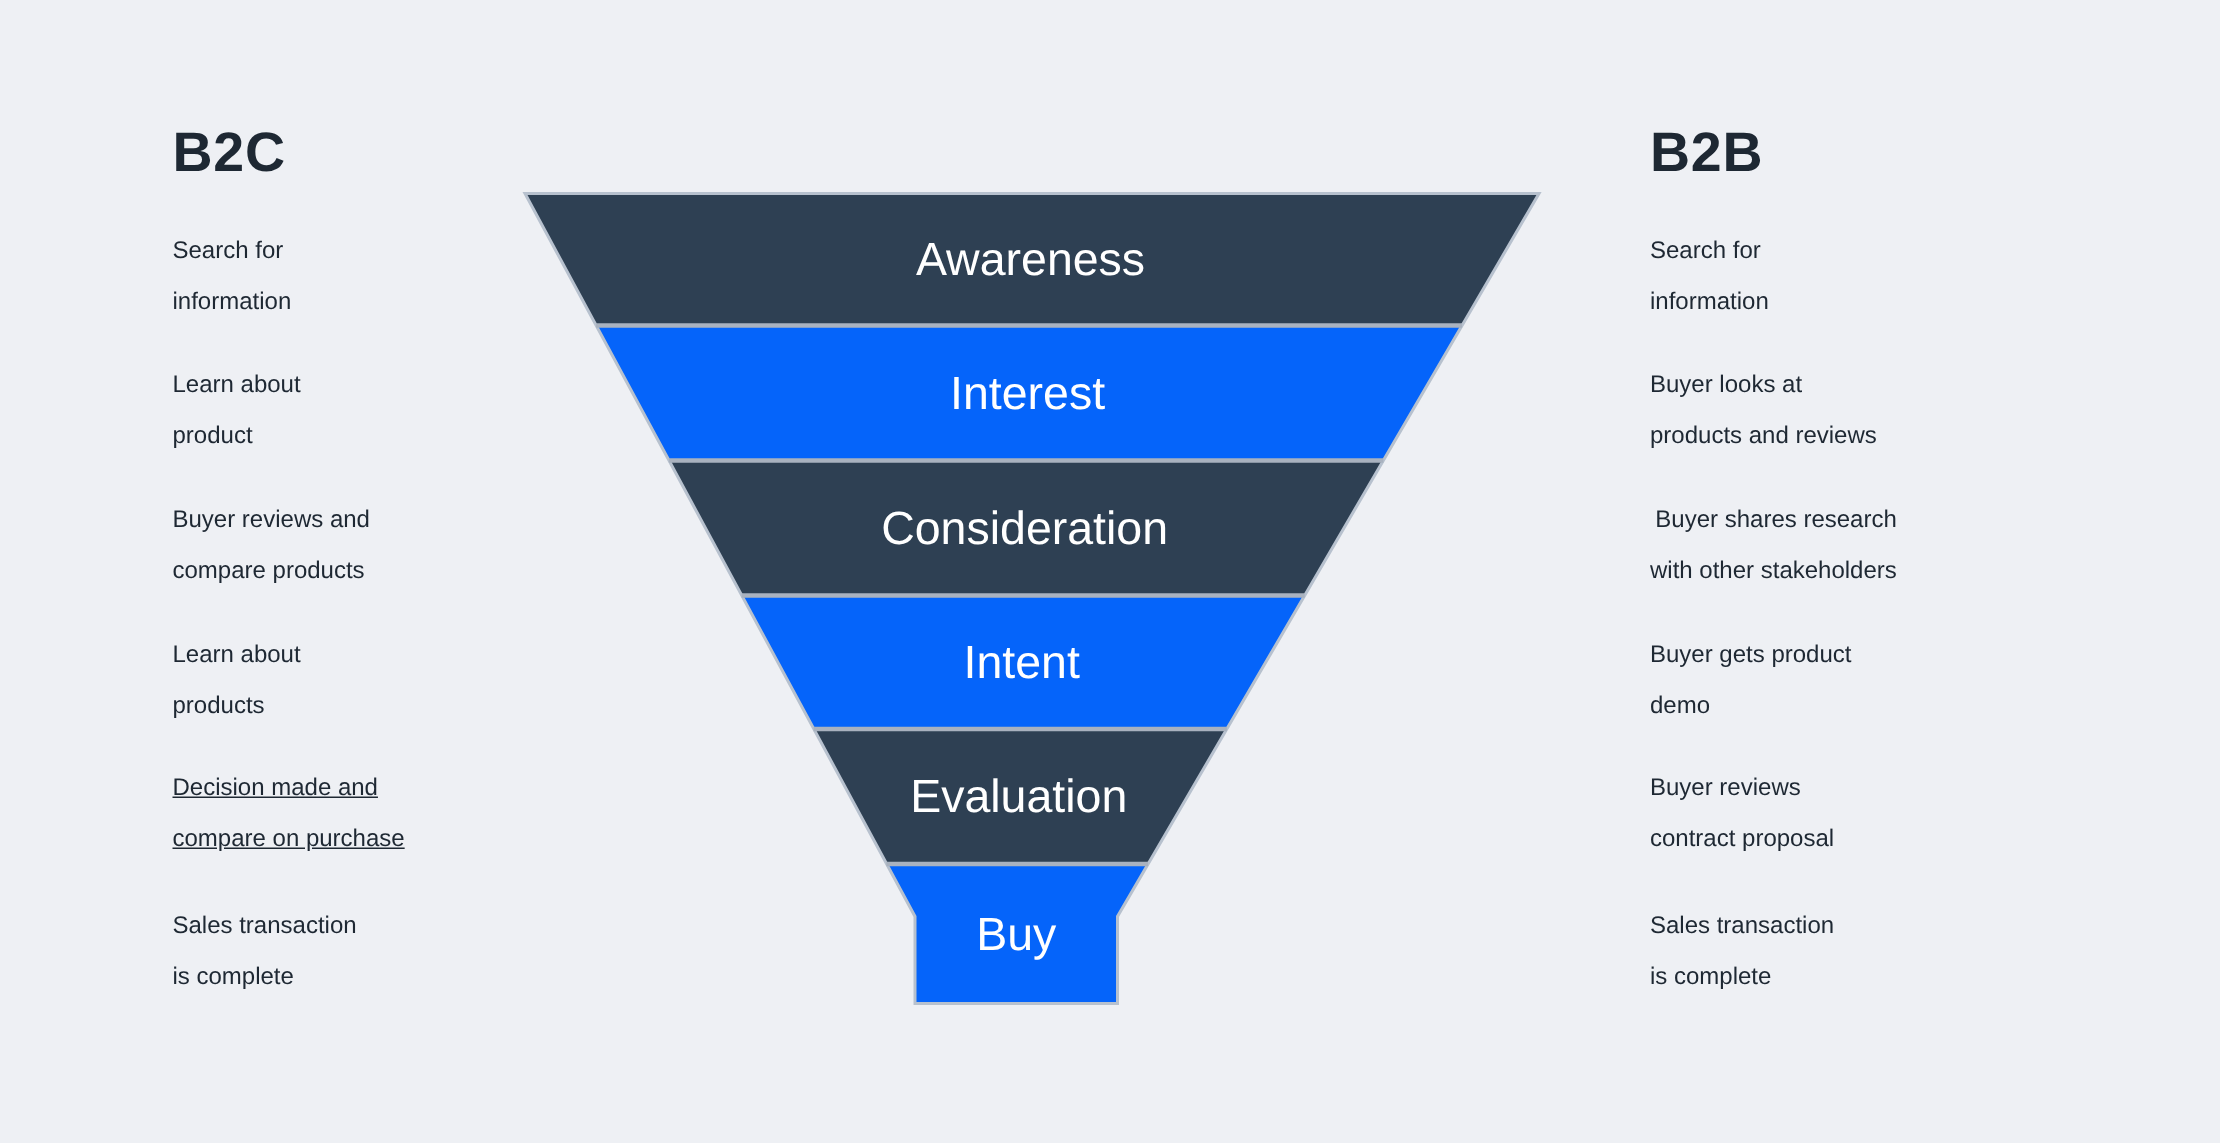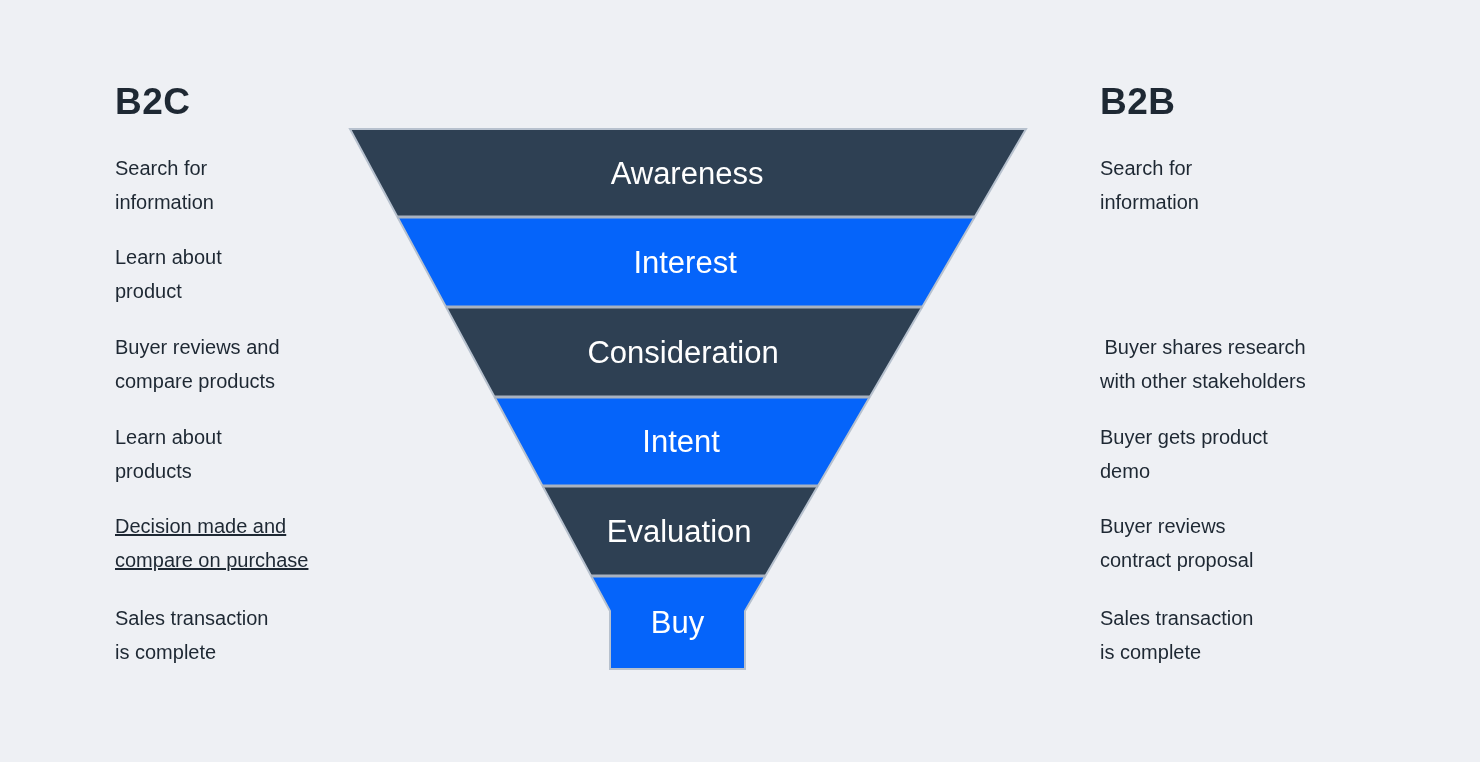--- a/index.html
+++ b/index.html
@@ -16,21 +16,21 @@
   }
   .col-left  { left: 115px;  width: 300px; }
   .col-right { left: 1100px; width: 360px; }
   .col-title {
     position: absolute; top: 70px; left: 0;
     font-size: 37px; font-weight: 700; line-height: 40px;
     letter-spacing: 0.5px;
   }
   .item {
     position: absolute; left: 0;
-    font-size: 20px; line-height: 34px; font-weight: 400;
+    font-size: 16px; line-height: 34px; font-weight: 400;
   }
   #funnel-svg {
     position: absolute; left: 0; top: 0;
   }
   .stage-label {
     font-family: "Liberation Sans", "DejaVu Sans", sans-serif;
     font-size: 31px; font-weight: 400;
   }
 </style>
 </head>
@@ -90,20 +90,22 @@
   </div>
 
   <div class="col col-right">
     <div class="col-title">B2B</div>
     <div id="b2b-items">
         <div class="item" style="top: 139px;">
           <div>Search for</div>
           <div>information</div>
         </div>
         <div class="item" style="top: 228px;">
+          <div>Buyer looks at</div>
+          <div>products and reviews</div>
         </div>
         <div class="item" style="top: 318px; text-align: right;">
           <div>Buyer shares research</div>
           <div>with other stakeholders</div>
         </div>
         <div class="item" style="top: 407.5px;">
           <div>Buyer gets product</div>
           <div>demo</div>
         </div>
         <div class="item" style="top: 497px;">

